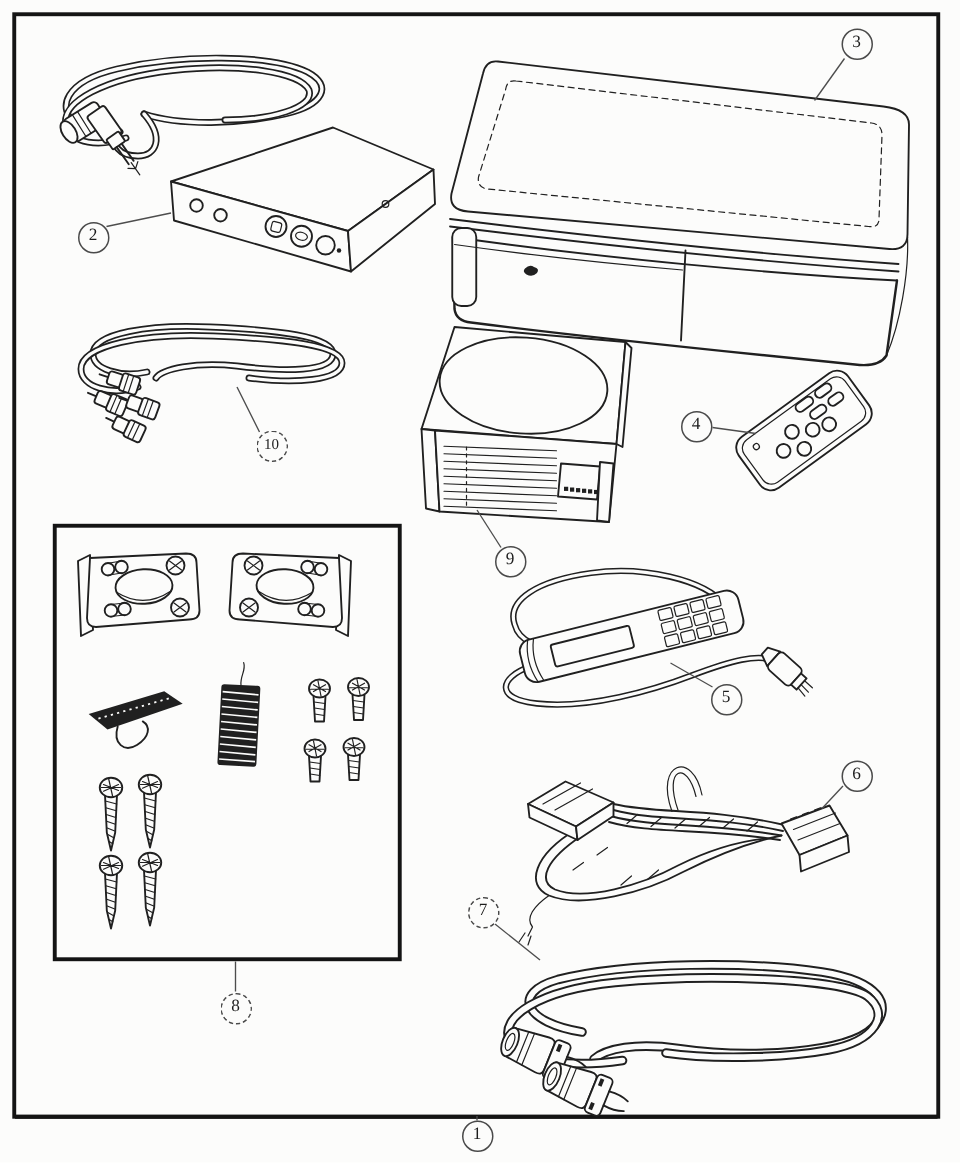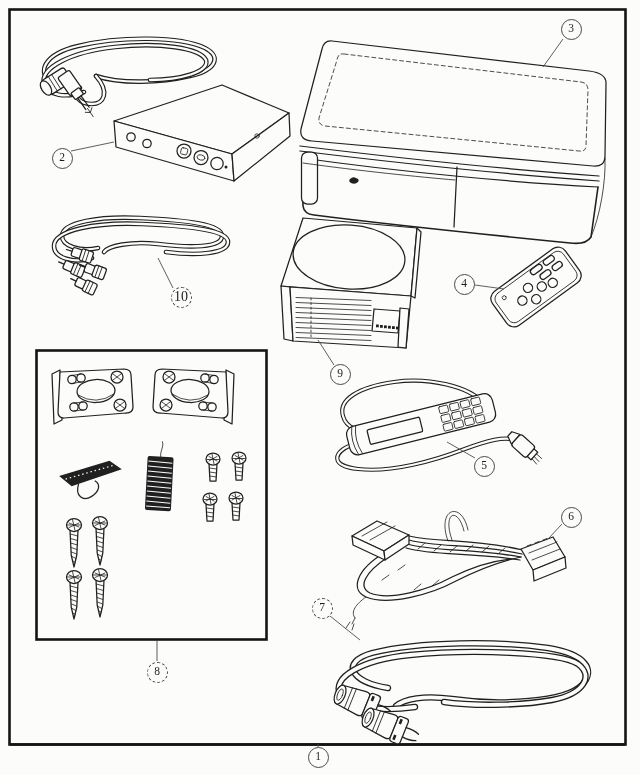--- a/index.html
+++ b/index.html
@@ -282,15 +282,15 @@
 
 <div class="callout" style="left:307.5px;top:746.5px;">1</div>
 <div class="callout" style="left:51.5px;top:147.5px;">2</div>
 <div class="callout" style="left:560.5px;top:18.5px;">3</div>
 <div class="callout" style="left:453.5px;top:273.5px;">4</div>
 <div class="callout" style="left:473.5px;top:455.5px;">5</div>
 <div class="callout" style="left:560.5px;top:506.5px;">6</div>
 <div class="callout dashed" style="left:311.5px;top:597.5px;">7</div>
 <div class="callout dashed" style="left:146.5px;top:661.5px;">8</div>
 <div class="callout" style="left:329.5px;top:363.5px;">9</div>
-<div class="callout dashed" style="left:170.5px;top:286.5px;font-size:14px;">10</div>
+<div class="callout dashed" style="left:170.5px;top:286.5px;font-size:10px;">10</div>
 
 </div>
 
 </body></html>

